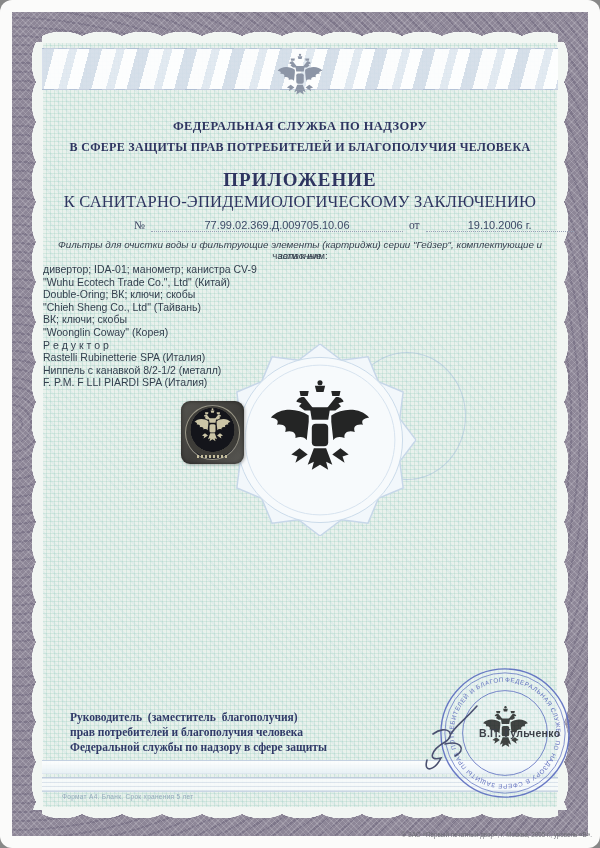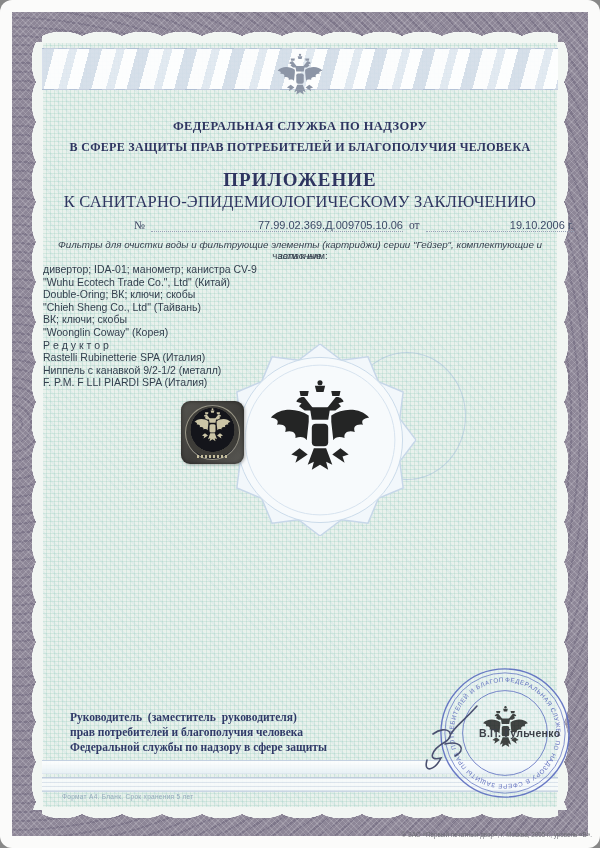--- a/index.html
+++ b/index.html
@@ -46,21 +46,21 @@
     border-top:1px solid rgba(150,170,200,.40);border-bottom:1px solid rgba(170,190,215,.35);}
   
   .ctr{position:absolute;left:42px;right:42px;text-align:center;color:#2e3560;}
   .agency1{top:119px;font-size:12.5px;font-weight:bold;letter-spacing:.4px;}
   .agency2{top:140px;font-size:12px;font-weight:bold;letter-spacing:.3px;}
   .title1{top:169px;font-size:19px;font-weight:bold;letter-spacing:1px;}
   .title2{top:184px;font-size:16.5px;font-weight:normal;letter-spacing:.2px;margin-top:8px;}
   .numrow{position:absolute;left:128px;top:219px;display:flex;align-items:baseline;
     font-size:11.5px;color:#3a4360;}
   .numrow .lbl{padding:0 6px;}
-  .ucell{border-bottom:1px dotted #98a2b6;text-align:right;
+  .ucell{border-bottom:1px dotted #98a2b6;text-align:center;
     font-family:"Liberation Sans",sans-serif;font-size:11px;color:#3c4a66;}
   .ucell.num{width:252px;}
   .ucell.date{width:148px;}
   .subj{position:absolute;left:42px;right:42px;text-align:center;
     font-family:"Liberation Sans",sans-serif;font-size:9.8px;color:#36414f;}
   .subj1{top:239px;font-style:italic;}
   .subj2{top:250px;}
   .plist{position:absolute;left:43px;top:263px;width:360px;
     font-family:"Liberation Sans",sans-serif;font-size:10.5px;line-height:12.6px;color:#333f4e;}
   
@@ -146,21 +146,21 @@
 
   <div class="plist">
     <div>дивертор; IDA-01; манометр; канистра CV-9</div>
     <div>"Wuhu Ecotech Trade Co.", Ltd" (Китай)</div>
     <div>Double-Oring; ВК; ключи; скобы</div>
     <div>"Chieh Sheng Co., Ltd" (Тайвань)</div>
     <div>ВК; ключи; скобы</div>
     <div>"Woonglin  Coway" (Корея)</div>
     <div>Р е д у к т о р</div>
     <div>Rastelli Rubinetterie SPA (Италия)</div>
-    <div>Ниппель  с  канавкой  9/2-1/2  (металл)</div>
+    <div>Ниппель  с  канавкой  8/2-1/2  (металл)</div>
     <div>F. P.M.  F LLI PIARDI  SPA   (Италия)</div>
   </div>
 
   <div class="faintcircle"></div>
   <svg class="rosette" viewBox="0 0 200 200">
     <polygon points="200,100 183.1,122.3 186.6,150 160.8,160.8 150,186.6 122.3,183.1 100,200 77.7,183.1 50,186.6 39.2,160.8 13.4,150 16.9,122.3 0,100 16.9,77.7 13.4,50 39.2,39.2 50,13.4 77.7,16.9 100,0 122.3,16.9 150,13.4 160.8,39.2 186.6,50 183.1,77.7" fill="#f2f7fb" stroke="#c6d6e8" stroke-width="1.5"></polygon>
     <circle cx="100" cy="100" r="86" fill="#f7fafc" stroke="#c9d9e9" stroke-width="1"></circle>
     <circle cx="100" cy="100" r="78" fill="none" stroke="#d5e2ee" stroke-width="1"></circle>
     <g>
       <use href="#eagle" x="36" y="34" width="128" height="128" fill="#c2cddb" opacity="0.85"></use>
@@ -172,21 +172,21 @@
     <svg class="holo-eagle" viewBox="0 0 120 120">
       <use href="#eagle" fill="#d5cfae"></use>
     </svg>
     <div class="holo-caption"></div>
   </div>
 
   <div class="stripe1"></div>
   <div class="stripe2"></div>
 
   <div class="sigblock">
-    <div class="l1">Руководитель (заместитель руководителя)</div>
+    <div class="l1">Руководитель (заместитель благополучия)</div>
     <div>прав потребителей и благополучия человека</div>
     <div>Федеральной службы по надзору в сфере защиты</div>
   </div>
 
   <svg class="stamp" viewBox="0 0 140 140">
     <circle cx="70" cy="70" r="65" fill="rgba(245,248,255,.25)" stroke="#5b6cc0" stroke-width="1.4"></circle>
     <circle cx="70" cy="70" r="61" fill="none" stroke="#5b6cc0" stroke-width="0.8"></circle>
     <circle cx="70" cy="70" r="43" fill="none" stroke="#5b6cc0" stroke-width="0.9"></circle>
     <path id="stampring" d="M70 18 A52 52 0 1 1 69.9 18" fill="none"></path>
     <text font-size="6.3" fill="#5766bb" letter-spacing="0.6" font-family="Liberation Sans, sans-serif">

